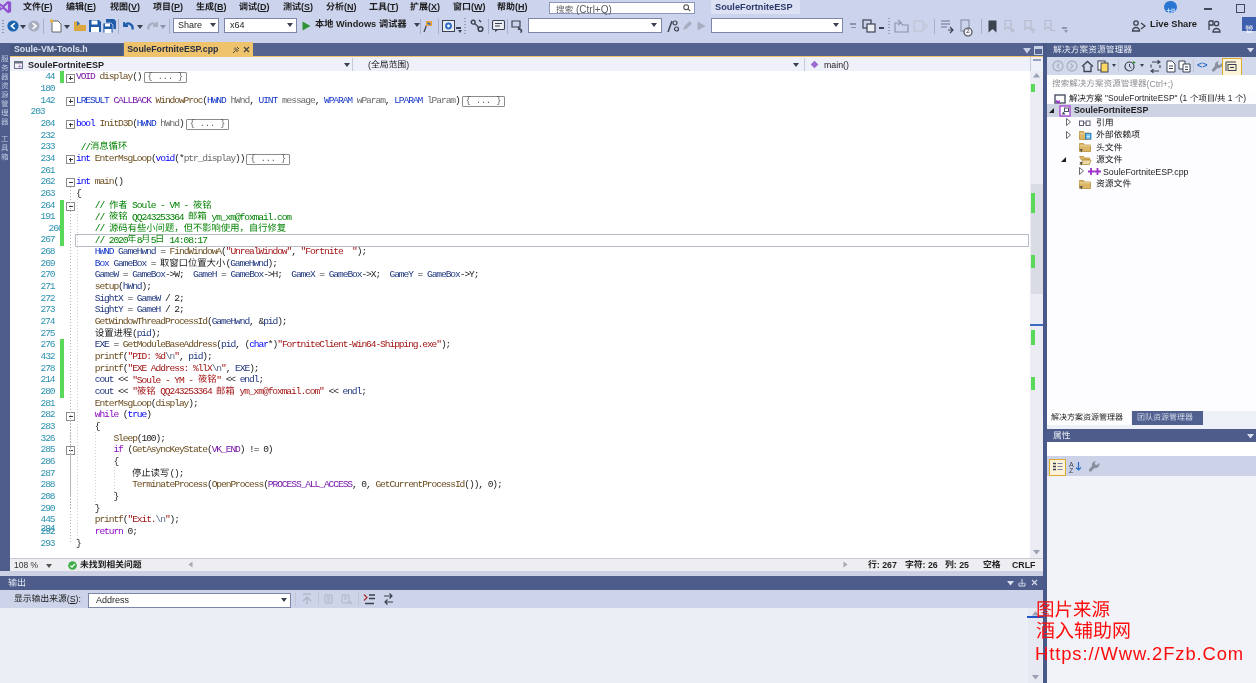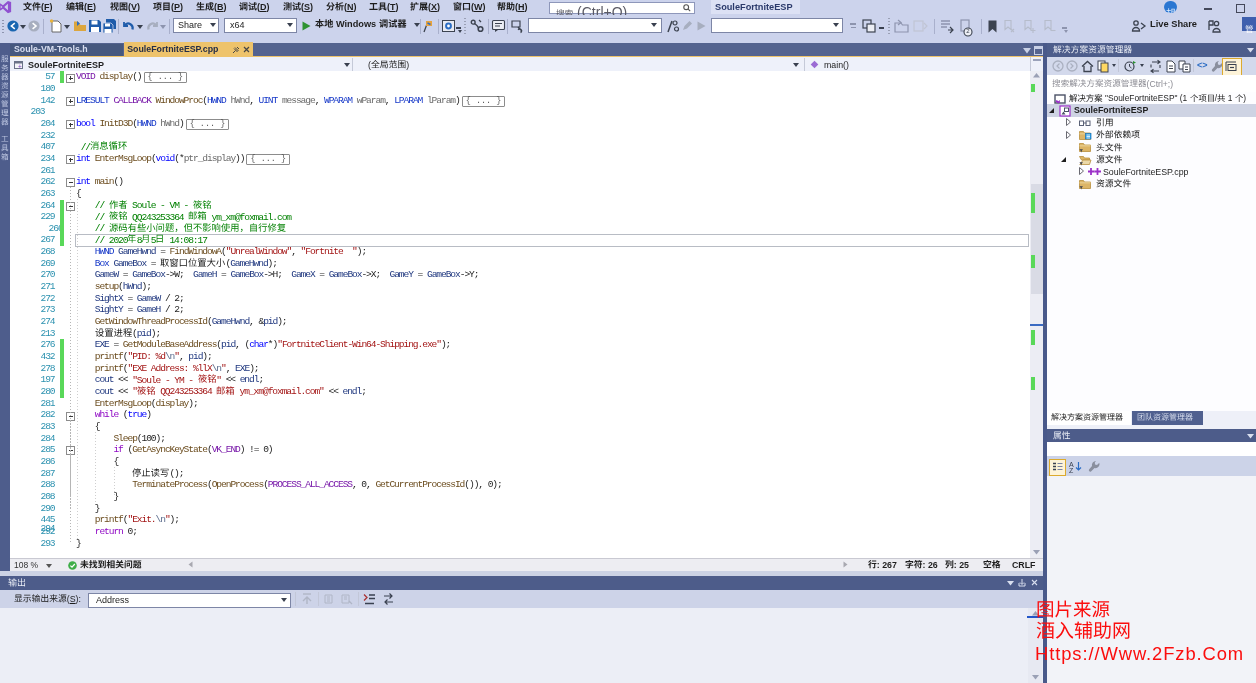--- a/index.html
+++ b/index.html
@@ -214,21 +214,21 @@
         <use href="#g19" x="0"></use>
         <use href="#g20" x="1000"></use>
       </g>
     </svg>(<u>W</u>)</div>
 <div class="a " style="left:497px;top:1.5px;font-size:9.0px;color:#1e1e1e;font-weight:bold"><svg width="18.0" height="9.9" viewBox="0 0 18.0 9.9" style="vertical-align:-2.16px">
       <g fill="#1e1e1e" transform="translate(0,7.74) scale(0.009000,-0.009000)">
         <use href="#g21" x="0"></use>
         <use href="#g22" x="1000"></use>
       </g>
     </svg>(<u>H</u>)</div>
-<div class="a " style="left:549px;top:1.5px;width:144px;height:10.5px;background:#fff;border:1px solid #8e97ba;"><span style="position:absolute;left:6px;top:1px;font-size:14px;color:#5a5a64"><svg width="17.2" height="9.46" viewBox="0 0 17.2 9.46" style="vertical-align:-2.06px">
+<div class="a " style="left:549px;top:1.5px;width:144px;height:10.5px;background:#fff;border:1px solid #8e97ba;"><span style="position:absolute;left:6px;top:1px;font-size:10px;color:#5a5a64"><svg width="17.2" height="9.46" viewBox="0 0 17.2 9.46" style="vertical-align:-2.06px">
         <g fill="#5a5a64" transform="translate(0,7.40) scale(0.008600,-0.008600)">
           <use href="#g23" x="0"></use>
           <use href="#g24" x="1000"></use>
         </g>
       </svg> (Ctrl+Q)</span><svg style="position:absolute;right:3px;top:1.5px" width="8" height="8" viewBox="0 0 10 10">
       <circle cx="4" cy="4" r="3" fill="none" stroke="#555" stroke-width="1.4"></circle>
       <path d="M6.2 6.2 L9 9" stroke="#555" stroke-width="1.4"></path>
     </svg></div>
 <div class="a " style="left:711px;top:0px;width:89px;height:14px;background:#dce1f4;"><span style="position:absolute;left:4px;top:2px;font-size:9.2px;font-weight:bold;color:#2b3a6b">SouleFortniteESP</span></div>
 <div class="a" style="left:1164px;top:1px;width:13px;height:12px;border-radius:6px;background:#2a76d2;overflow:hidden"><span style="position:absolute;left:2px;top:1px"><svg width="9.5" height="10.45" viewBox="0 0 9.5 10.45" style="vertical-align:-2.28px">
@@ -494,52 +494,52 @@
       </g>
     </svg>)</div>
 <div class="a " style="left:793px;top:63px;width:0px;height:0px;border-left:3px solid transparent;border-right:3px solid transparent;border-top:4px solid #39404f;"></div>
 <svg class="a" style="left:810px;top:60px" width="9" height="9" viewBox="0 0 9 9">
     <rect x="1.8" y="1.8" width="5.4" height="5.4" fill="#9b6bd4" transform="rotate(45 4.5 4.5)"></rect>
   </svg>
 <div class="a " style="left:824px;top:59.5px;font-size:8.8px;color:#1e1e1e;">main()</div>
 <div class="a " style="left:1030px;top:57.3px;width:13px;height:13.7px;background:#eef1fa;border-bottom:1px solid #c5cad8;border-left:1px solid #c5cad8;"><div style="position:absolute;left:2px;top:2px;width:8px;height:2px;background:#9aa2ba"></div></div>
 <div class="a " style="left:10px;top:71px;width:1020px;height:487px;background:#fff;"></div>
 <div class="a " style="left:1030px;top:71px;width:13px;height:487px;background:#ecedf4;"></div>
-<div class="a ln" style="left:10px;top:71.30px">57</div>
+<div class="a ln" style="left:10px;top:71.30px">44</div>
 <div class="a ln" style="left:10px;top:82.95px">180</div>
 <div class="a ln" style="left:10px;top:94.61px">142</div>
 <div class="a ln" style="left:0;top:106.26px">203</div>
 <div class="a ln" style="left:10px;top:117.92px">204</div>
 <div class="a ln" style="left:10px;top:129.57px">232</div>
-<div class="a ln" style="left:10px;top:141.23px">407</div>
+<div class="a ln" style="left:10px;top:141.23px">233</div>
 <div class="a ln" style="left:10px;top:152.88px">234</div>
 <div class="a ln" style="left:10px;top:164.54px">261</div>
 <div class="a ln" style="left:10px;top:176.19px">262</div>
 <div class="a ln" style="left:10px;top:187.85px">263</div>
 <div class="a ln" style="left:10px;top:199.50px">264</div>
-<div class="a ln" style="left:10px;top:211.16px">229</div>
+<div class="a ln" style="left:10px;top:211.16px">191</div>
 <div class="a ln" style="left:18px;top:222.81px">266</div>
 <div class="a ln" style="left:10px;top:234.47px">267</div>
 <div class="a ln" style="left:10px;top:246.12px">268</div>
 <div class="a ln" style="left:10px;top:257.78px">269</div>
 <div class="a ln" style="left:10px;top:269.44px">270</div>
 <div class="a ln" style="left:10px;top:281.09px">271</div>
 <div class="a ln" style="left:10px;top:292.75px">272</div>
 <div class="a ln" style="left:10px;top:304.40px">273</div>
 <div class="a ln" style="left:10px;top:316.06px">274</div>
-<div class="a ln" style="left:10px;top:327.71px">213</div>
+<div class="a ln" style="left:10px;top:327.71px">275</div>
 <div class="a ln" style="left:10px;top:339.37px">276</div>
 <div class="a ln" style="left:10px;top:351.02px">432</div>
 <div class="a ln" style="left:10px;top:362.68px">278</div>
-<div class="a ln" style="left:10px;top:374.33px">197</div>
+<div class="a ln" style="left:10px;top:374.33px">214</div>
 <div class="a ln" style="left:10px;top:385.99px">280</div>
 <div class="a ln" style="left:10px;top:397.64px">281</div>
 <div class="a ln" style="left:10px;top:409.30px">282</div>
 <div class="a ln" style="left:10px;top:420.95px">283</div>
-<div class="a ln" style="left:10px;top:432.61px">284</div>
+<div class="a ln" style="left:10px;top:432.61px">326</div>
 <div class="a ln" style="left:10px;top:444.26px">285</div>
 <div class="a ln" style="left:10px;top:455.91px">286</div>
 <div class="a ln" style="left:10px;top:467.57px">287</div>
 <div class="a ln" style="left:10px;top:479.22px">288</div>
 <div class="a ln" style="left:10px;top:490.88px">208</div>
 <div class="a ln" style="left:10px;top:502.53px">290</div>
 <div class="a ln" style="left:10px;top:514.19px">445</div>
 <div class="a ln" style="left:10px;top:525.84px">292</div>
 <div class="a ln" style="left:10px;top:537.50px">293</div>
 <div class="a ln" style="left:10px;top:523px">294</div>

